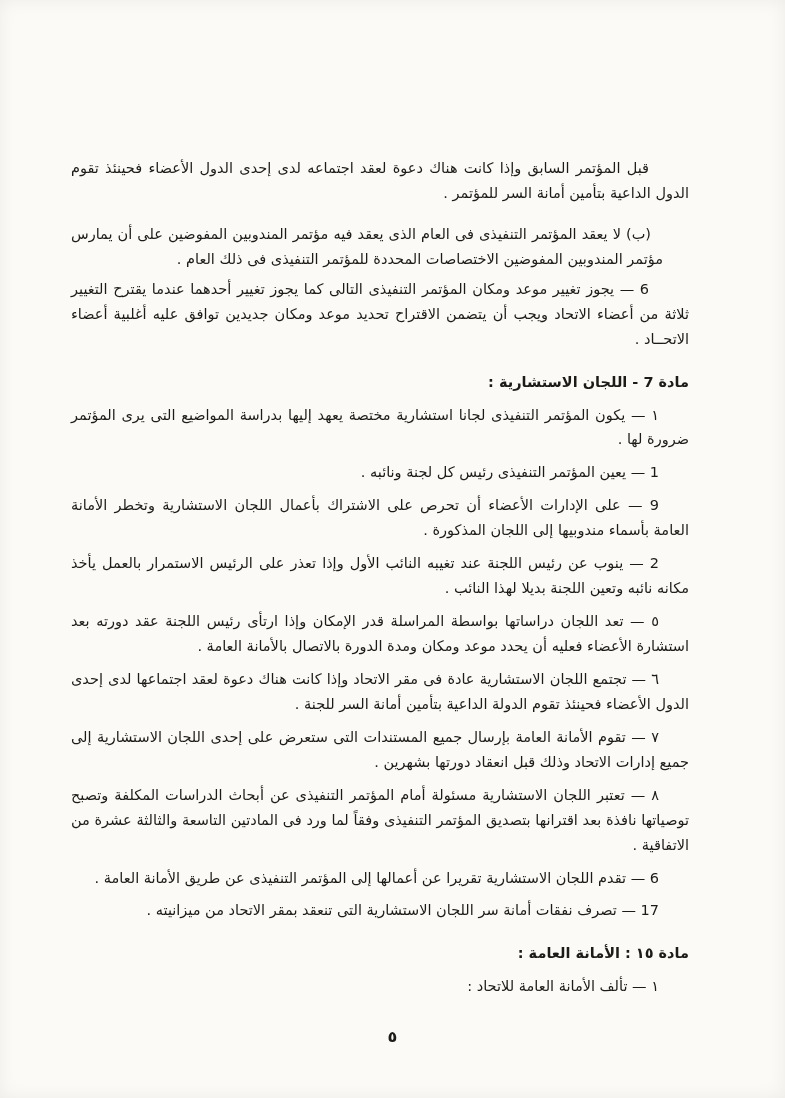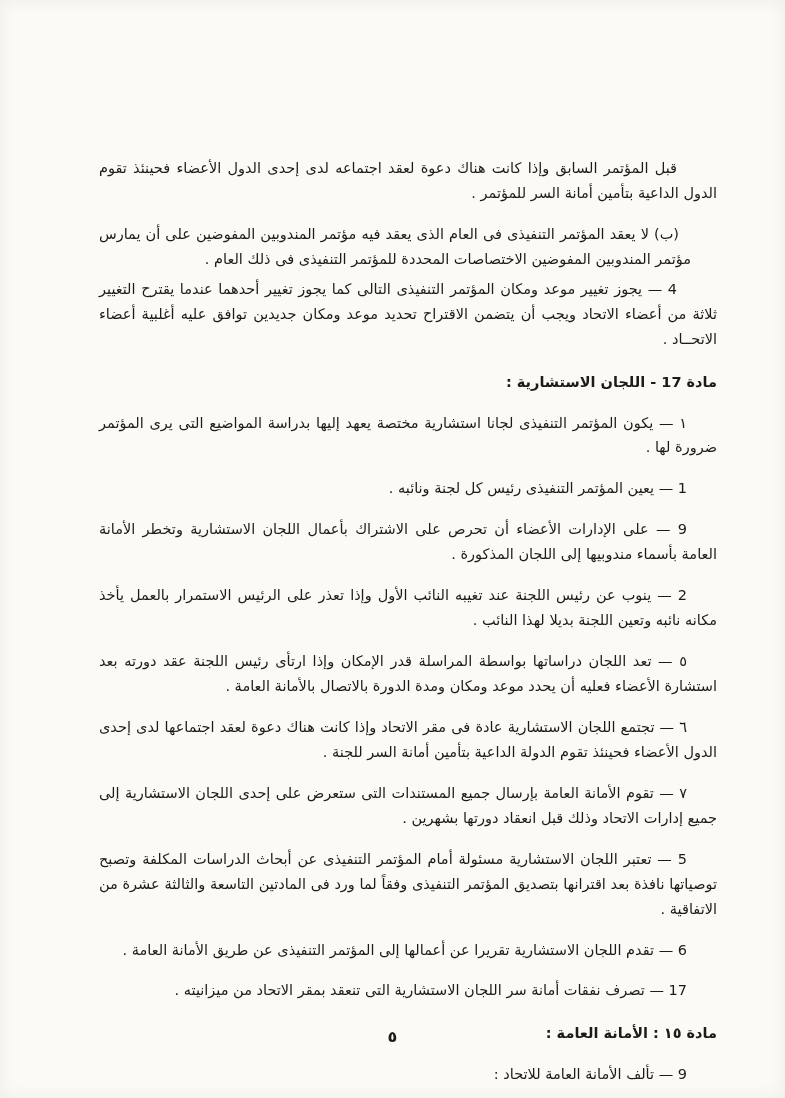--- a/index.html
+++ b/index.html
@@ -14,39 +14,39 @@
     height: 1098px;
     margin: 0 auto;
     background: #fbfaf7;
     box-shadow: inset 0 0 18px rgba(0,0,0,0.06);
     overflow: hidden;
     direction: rtl;
   }
   .content {
     position: absolute;
     top: 156px;
-    right: 68px;
+    right: 96px;
     width: 618px;
     color: #1c1b18;
     font-size: 14.5px;
     line-height: 1.72;
     text-align: justify;
     text-justify: inter-word;
   }
   .para {
     margin: 0 0 5px 0;
     text-indent: 40px;
   }
   .para-sub {
     margin: 16px 0 5px 0;
     padding-right: 26px;
     text-indent: 12px;
   }
   .item {
-    margin: 16px 0 3px 0;
+    margin: 8px 0 3px 0;
     text-indent: 30px;
   }
   .heading {
     margin: 18px 0 8px 0;
     font-weight: 700;
     text-indent: 0;
   }
   .page-number {
     position: absolute;
     bottom: 52px;
@@ -58,29 +58,29 @@
     color: #1c1b18;
   }
 </style>
 </head>
 <body>
 
 <div class="scan-page">
   <div class="content">
     <p class="para">قبل المؤتمر السابق وإذا كانت هناك دعوة لعقد اجتماعه لدى إحدى الدول الأعضاء فحينئذ تقوم الدول الداعية بتأمين أمانة السر للمؤتمر .</p>
     <p class="para-sub">(ب) لا يعقد المؤتمر التنفيذى فى العام الذى يعقد فيه مؤتمر المندوبين المفوضين على أن يمارس مؤتمر المندوبين المفوضين الاختصاصات المحددة للمؤتمر التنفيذى فى ذلك العام .</p>
-    <p class="para">4 — يجوز تغيير موعد ومكان المؤتمر التنفيذى التالى كما يجوز تغيير أحدهما عندما يقترح التغيير ثلاثة من أعضاء الاتحاد ويجب أن يتضمن الاقتراح تحديد موعد ومكان جديدين توافق عليه أغلبية أعضاء الاتحــاد .</p>
-    <p class="heading">مادة 17 - اللجان الاستشارية :</p>
+    <p class="para">6 — يجوز تغيير موعد ومكان المؤتمر التنفيذى التالى كما يجوز تغيير أحدهما عندما يقترح التغيير ثلاثة من أعضاء الاتحاد ويجب أن يتضمن الاقتراح تحديد موعد ومكان جديدين توافق عليه أغلبية أعضاء الاتحــاد .</p>
+    <p class="heading">مادة 7 - اللجان الاستشارية :</p>
     <p class="item">١ — يكون المؤتمر التنفيذى لجانا استشارية مختصة يعهد إليها بدراسة المواضيع التى يرى المؤتمر ضرورة لها .</p>
     <p class="item">1 — يعين المؤتمر التنفيذى رئيس كل لجنة ونائبه .</p>
     <p class="item">9 — على الإدارات الأعضاء أن تحرص على الاشتراك بأعمال اللجان الاستشارية وتخطر الأمانة العامة بأسماء مندوبيها إلى اللجان المذكورة .</p>
     <p class="item">2 — ينوب عن رئيس اللجنة عند تغيبه النائب الأول وإذا تعذر على الرئيس الاستمرار بالعمل يأخذ مكانه نائبه وتعين اللجنة بديلا لهذا النائب .</p>
     <p class="item">٥ — تعد اللجان دراساتها بواسطة المراسلة قدر الإمكان وإذا ارتأى رئيس اللجنة عقد دورته بعد استشارة الأعضاء فعليه أن يحدد موعد ومكان ومدة الدورة بالاتصال بالأمانة العامة .</p>
     <p class="item">٦ — تجتمع اللجان الاستشارية عادة فى مقر الاتحاد وإذا كانت هناك دعوة لعقد اجتماعها لدى إحدى الدول الأعضاء فحينئذ تقوم الدولة الداعية بتأمين أمانة السر للجنة .</p>
     <p class="item">٧ — تقوم الأمانة العامة بإرسال جميع المستندات التى ستعرض على إحدى اللجان الاستشارية إلى جميع إدارات الاتحاد وذلك قبل انعقاد دورتها بشهرين .</p>
-    <p class="item">5 — تعتبر اللجان الاستشارية مسئولة أمام المؤتمر التنفيذى عن أبحاث الدراسات المكلفة وتصبح توصياتها نافذة بعد اقترانها بتصديق المؤتمر التنفيذى وفقاً لما ورد فى المادتين التاسعة والثالثة عشرة من الاتفاقية .</p>
+    <p class="item">٨ — تعتبر اللجان الاستشارية مسئولة أمام المؤتمر التنفيذى عن أبحاث الدراسات المكلفة وتصبح توصياتها نافذة بعد اقترانها بتصديق المؤتمر التنفيذى وفقاً لما ورد فى المادتين التاسعة والثالثة عشرة من الاتفاقية .</p>
     <p class="item">6 — تقدم اللجان الاستشارية تقريرا عن أعمالها إلى المؤتمر التنفيذى عن طريق الأمانة العامة .</p>
     <p class="item">17 — تصرف نفقات أمانة سر اللجان الاستشارية التى تنعقد بمقر الاتحاد من ميزانيته .</p>
     <p class="heading">مادة ١٥ : الأمانة العامة :</p>
-    <p class="item">9 — تألف الأمانة العامة للاتحاد :</p>
+    <p class="item">١ — تألف الأمانة العامة للاتحاد :</p>
   </div>
   <div class="page-number">٥</div>
 </div>
 
 </body></html>

